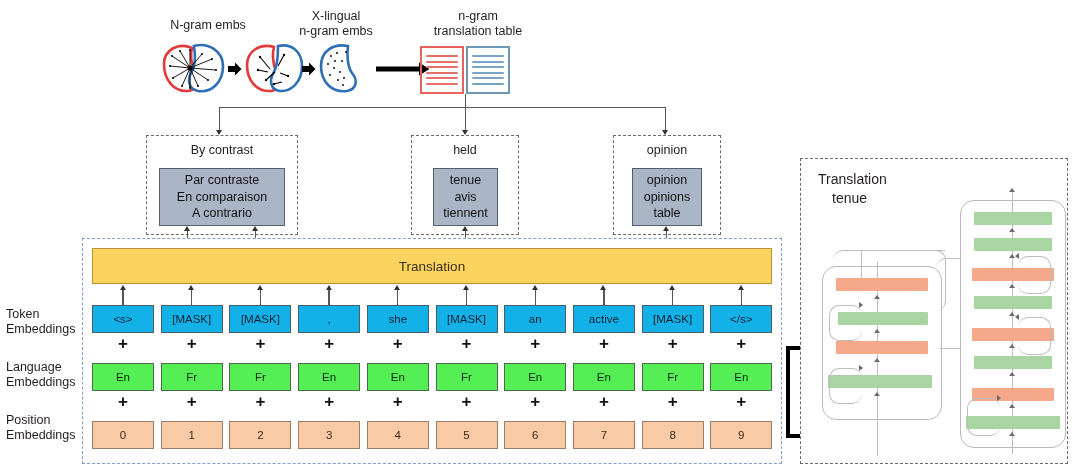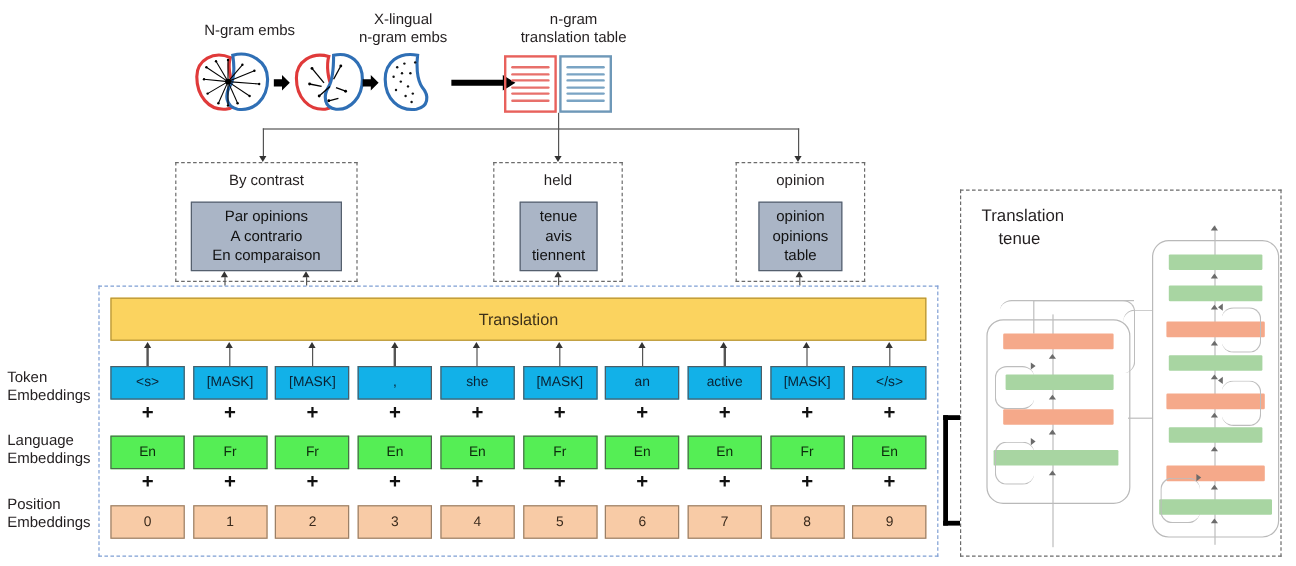--- a/index.html
+++ b/index.html
@@ -205,23 +205,23 @@
 <div class="arrowdown" style="left:215.5px;top:130px;"></div>
 <div class="vline" style="left:465px;top:107px;height:25px;"></div>
 <div class="arrowdown" style="left:461.5px;top:130px;"></div>
 <div class="vline" style="left:665px;top:107px;height:25px;"></div>
 <div class="arrowdown" style="left:661.5px;top:130px;"></div>
 
 <div class="wordgroup" style="left:146px;top:135px;width:152px;height:100px;">
   <div class="wg-title">By contrast</div>
 </div>
 <div class="graybox" style="left:159px;top:168px;width:126px;height:58px;">
-  <div>Par opinions</div>
+  <div>Par contraste</div>
+  <div>En comparaison</div>
   <div>A contrario</div>
-  <div>En comparaison</div>
 </div>
 
 <div class="wordgroup" style="left:411px;top:135px;width:108px;height:100px;">
   <div class="wg-title">held</div>
 </div>
 <div class="graybox" style="left:433px;top:168px;width:65px;height:58px;">
   <div>tenue</div>
   <div>avis</div>
   <div>tiennent</div>
 </div>

